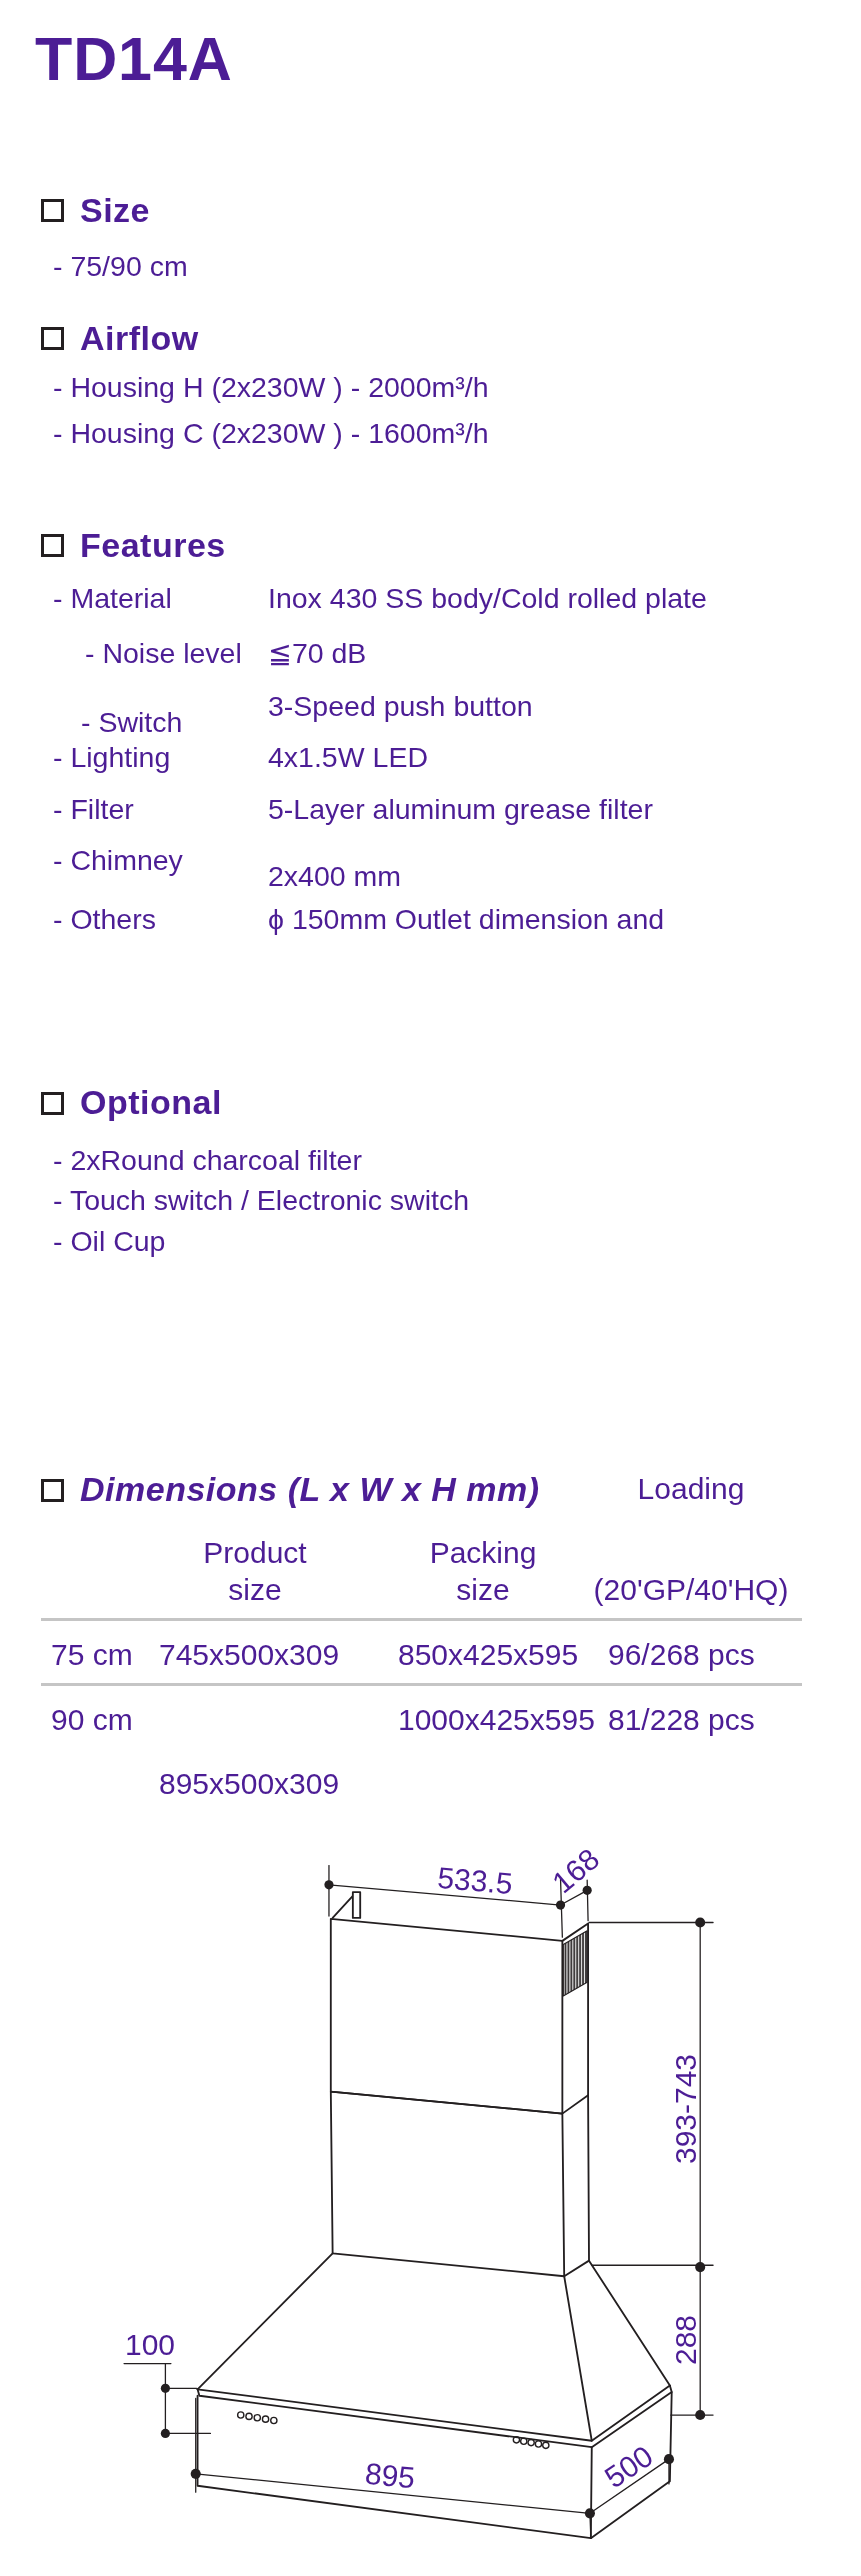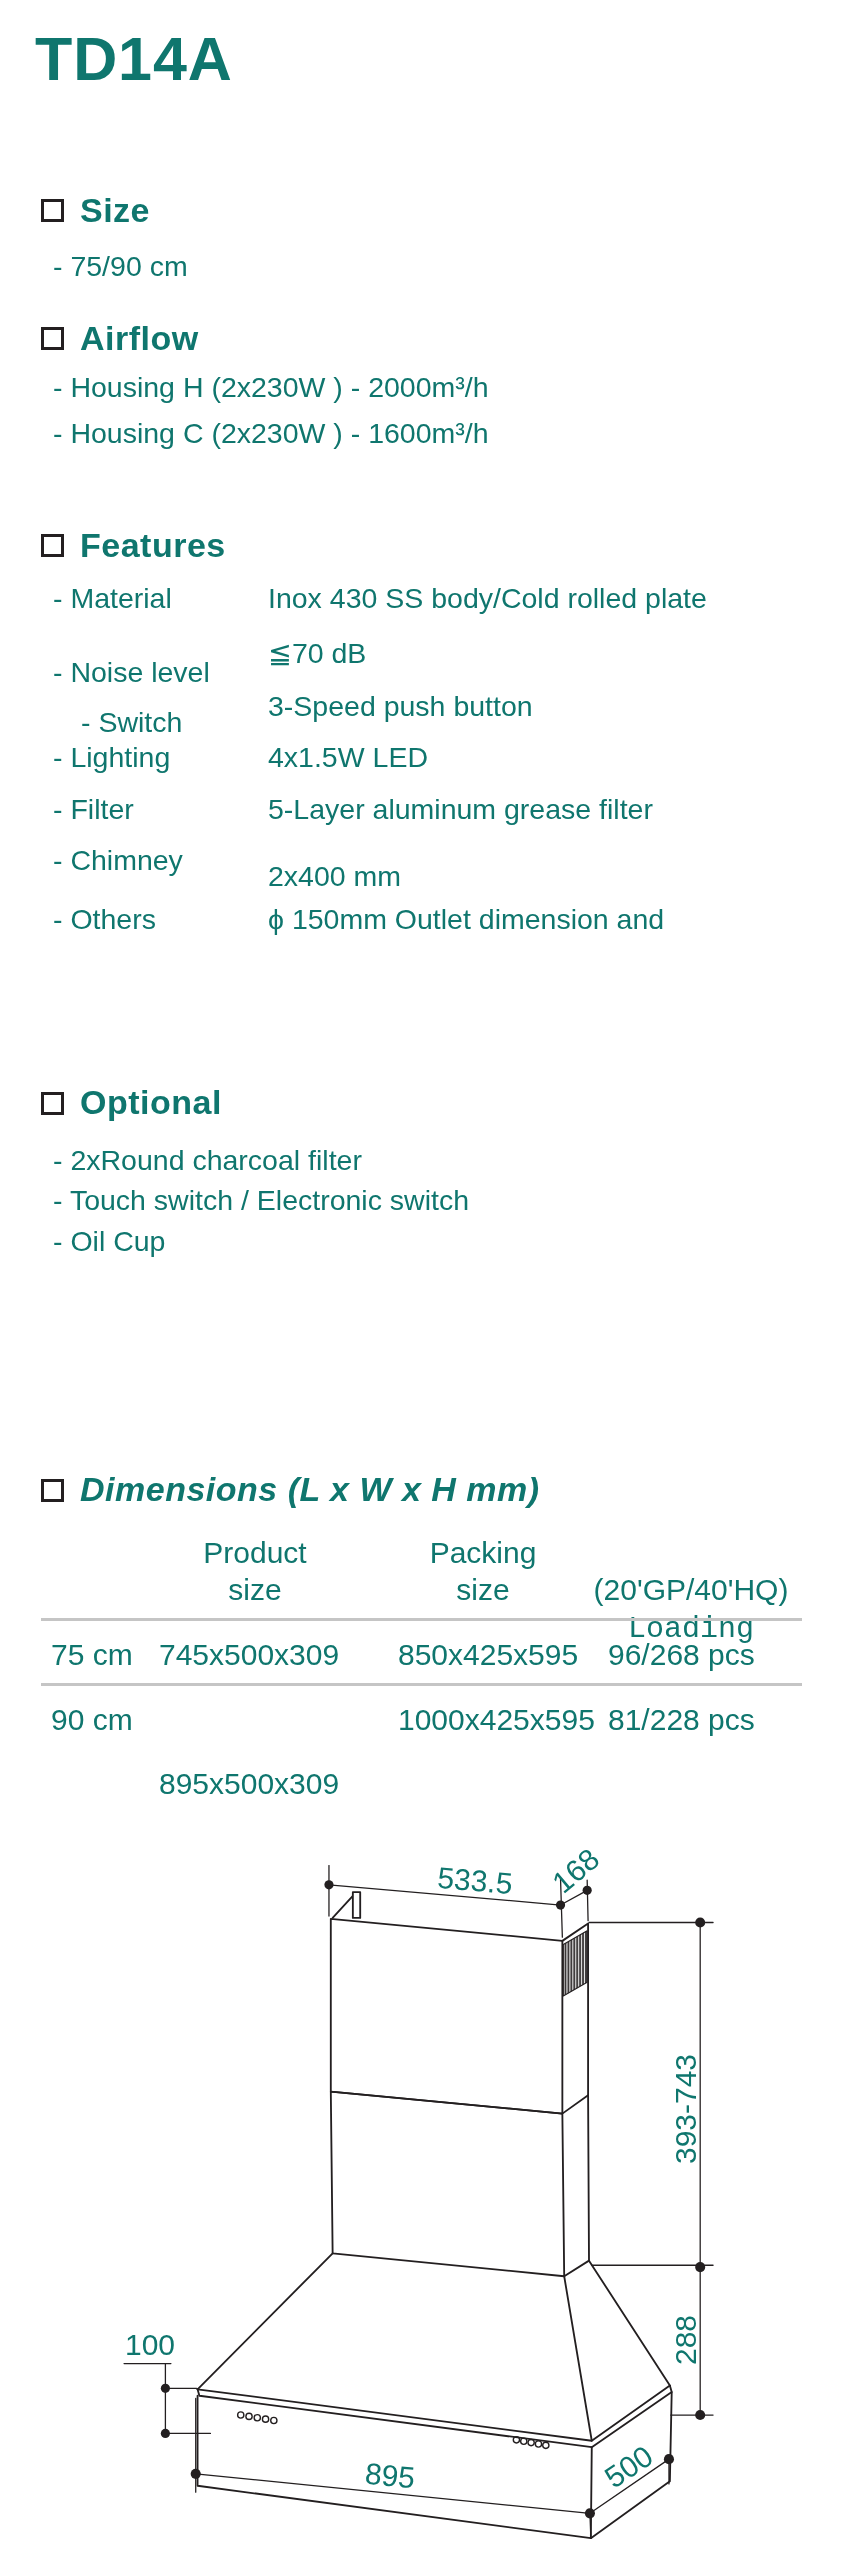--- a/index.html
+++ b/index.html
@@ -1,17 +1,17 @@
 <!DOCTYPE html>
 <html style="font-size:14.7px"><head>
 <meta charset="utf-8">
 <style>
   html,body{margin:0;padding:0;background:#ffffff;}
   .page{position:relative;width:861px;height:2576px;background:#ffffff;overflow:hidden;
-        font-family:"Liberation Sans","DejaVu Sans",sans-serif;color:#0f766e;}
+        font-family:"Liberation Sans","DejaVu Sans",sans-serif;color:#4c1d95;}
   .brand{position:absolute;left:35px;top:24px;font-size:61px;font-weight:800;letter-spacing:0.9px;}
   .sq{position:absolute;left:41px;width:16.5px;height:16.5px;border:3.7px solid #231f20;background:#fff;}
   .hdr{position:absolute;left:80px;font-size:34px;font-weight:700;line-height:34px;letter-spacing:0.5px;white-space:nowrap;}
   .txt{position:absolute;font-size:28.5px;line-height:28.5px;font-weight:400;white-space:nowrap;}
   .lbl{left:53px;}
   .val{left:268px;}
   .tbl{position:absolute;font-size:30px;line-height:30px;white-space:nowrap;}
   .thc{transform:translateX(-50%);}
   .rule{position:absolute;left:41px;width:761px;height:2.8px;background:#c5c5c5;}
   .dim{position:absolute;font-size:30px;line-height:30px;white-space:nowrap;transform:translate(-50%,-50%);}
@@ -36,21 +36,21 @@
   <div class="sq" style="top:327px;"></div>
   <div class="hdr" style="top:321px;">Airflow</div>
   <div class="txt lbl" style="top:373px;">- Housing H (2x230W ) - 2000m³/h</div>
   <div class="txt lbl" style="top:419px;">- Housing C (2x230W ) - 1600m³/h</div>
 
   <div class="sq" style="top:534px;"></div>
   <div class="hdr" style="top:528px;">Features</div>
 
   <div class="txt lbl" style="top:584px;">- Material</div>
   <div class="txt val" style="top:584px;">Inox 430 SS body/Cold rolled plate</div>
-  <div class="txt lbl" style="top:658px;">- Noise level</div>
+  <div class="txt lbl" style="top:639px;margin-left:32px;">- Noise level</div>
   <div class="txt val" style="top:639px;">≦70 dB</div>
   <div class="txt lbl" style="top:708px;margin-left:28px;">- Switch</div>
   <div class="txt val" style="top:692px;">3-Speed push button</div>
   <div class="txt lbl" style="top:743px;">- Lighting</div>
   <div class="txt val" style="top:743px;">4x1.5W LED</div>
   <div class="txt lbl" style="top:795px;">- Filter</div>
   <div class="txt val" style="top:795px;">5-Layer aluminum grease filter</div>
   <div class="txt lbl" style="top:846px;">- Chimney</div>
   <div class="txt val" style="top:846px;margin-top:16px;">2x400 mm</div>
   <div class="txt lbl" style="top:905px;">- Others</div>
@@ -62,21 +62,21 @@
   <div class="txt lbl" style="top:1186px;">- Touch switch / Electronic switch</div>
   <div class="txt lbl" style="top:1227px;">- Oil Cup</div>
 
   <div class="sq" style="top:1479px;"></div>
   <div class="hdr" style="top:1472px;font-style:italic;">Dimensions (L x W x H mm)</div>
 
   <div class="tbl thc" style="left:255px;top:1538px;">Product</div>
   <div class="tbl thc" style="left:255px;top:1575px;">size</div>
   <div class="tbl thc" style="left:483px;top:1538px;">Packing</div>
   <div class="tbl thc" style="left:483px;top:1575px;">size</div>
-  <div class="tbl thc" style="left:691px;top:1614px;font-family:Liberation Mono, monospace;">Loading</div>
+  <div class="tbl thc" style="left:691px;top:1474px;">Loading</div>
   <div class="tbl thc" style="left:691px;top:1575px;">(20'GP/40'HQ)</div>
 
   <div class="rule" style="top:1618px;"></div>
 
   <div class="tbl" style="left:51px;top:1640px;">75 cm</div>
   <div class="tbl" style="left:159px;top:1640px;">745x500x309</div>
   <div class="tbl" style="left:398px;top:1640px;text-align:right;">850x425x595</div>
   <div class="tbl" style="left:608px;top:1640px;">96/268 pcs</div>
 
   <div class="rule" style="top:1683px;"></div>

